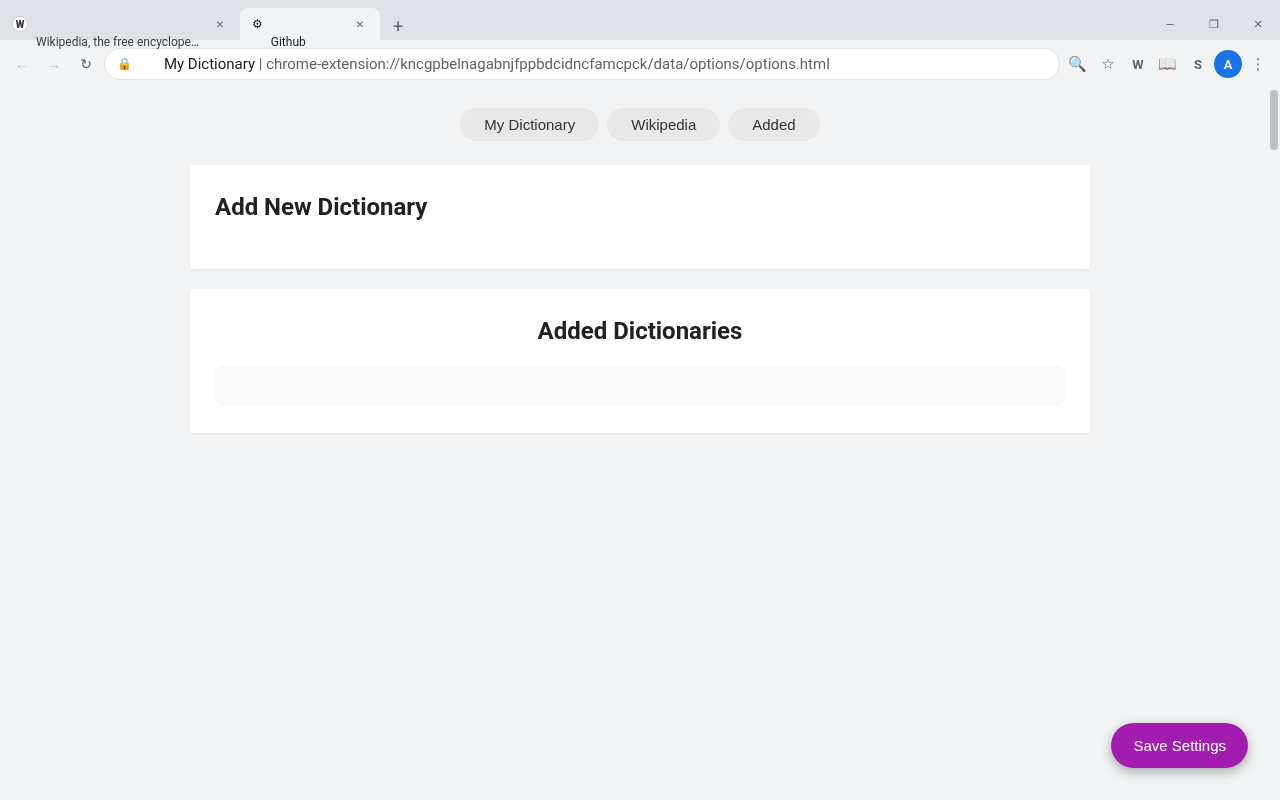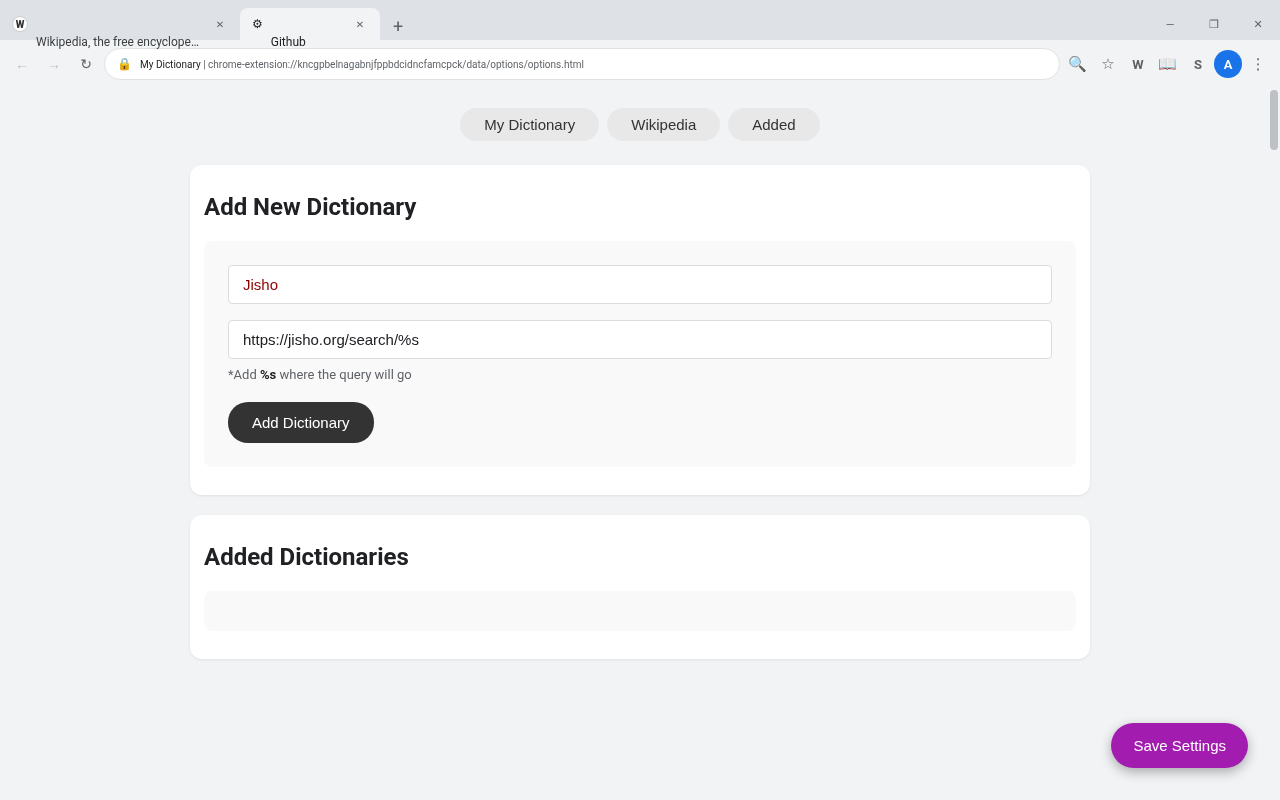--- a/index.html
+++ b/index.html
@@ -120,26 +120,27 @@
       border: 1px solid #dfe1e5;
       gap: 8px;
     }
 
     .lock-icon {
       font-size: 12px;
       color: #5f6368;
     }
 
     .address-text {
-      font-size: 10px;
+      font-size: 15px;
       color: #202124;
       flex: 1;
       white-space: nowrap;
       overflow: hidden;
       text-overflow: ellipsis;
+      margin-left: 24px;
     }
 
     .address-text .domain {
       color: #202124;
     }
 
     .address-text .path {
       color: #5f6368;
     }
 
@@ -219,22 +220,22 @@
       cursor: pointer;
       background: #e8e8e8;
       color: #333;
       border: none;
       transition: background 0.15s;
     }
 
     
     .card {
       background: white;
-      border-radius: 12px;
-      padding: 28px 14px;
+      border-radius: 2px;
+      padding: 28px 25px;
       margin-bottom: 20px;
       max-width: 900px;
       margin-left: auto;
       margin-right: auto;
       box-shadow: 0 1px 3px rgba(0,0,0,0.08);
     }
 
     .card-title {
       font-size: 24px;
       font-weight: 700;
@@ -336,20 +337,21 @@
     }
 
     .window-controls {
       display: flex;
       margin-left: auto;
       align-items: center;
     }
 
     .added-dictionaries-card {
       min-height: 100px;
+      text-align: center;
     }
   </style>
 </head>
 <body>
 
 <div class="browser-frame">
 
   <div class="tab-bar">
     <div class="tab">
       <div class="wiki-icon">W</div>
@@ -404,35 +406,20 @@
 
   <div class="nav-tabs">
     <button class="nav-tab">My Dictionary</button>
     <button class="nav-tab">Wikipedia</button>
     <button class="nav-tab">Added</button>
   </div>
 
   <div class="card">
     <h2 class="card-title">Add New Dictionary</h2>
 
-    <div class="form-section">
-      
-      <input type="text" class="form-input" value="Jisho" placeholder="Dictionary name" style="color: rgb(139, 0, 0);">
-
-      
-      <input type="text" class="form-input url-input" value="https://jisho.org/search/%s" placeholder="https://example.com/search/%s" style="color: rgb(32, 33, 36);">
-
-      
-      <p class="input-hint">
-        *Add <strong>%s</strong> where the query will go
-      </p>
-
-      
-      <button class="add-btn">Add Dictionary</button>
-    </div>
   </div>
 
   <div class="card added-dictionaries-card">
     <h2 class="card-title">Added Dictionaries</h2>
     <div class="form-section" style="min-height:40px; background:#f9f9f9; border-radius:8px; padding:16px;">
       
     </div>
   </div>
 
 </div>

